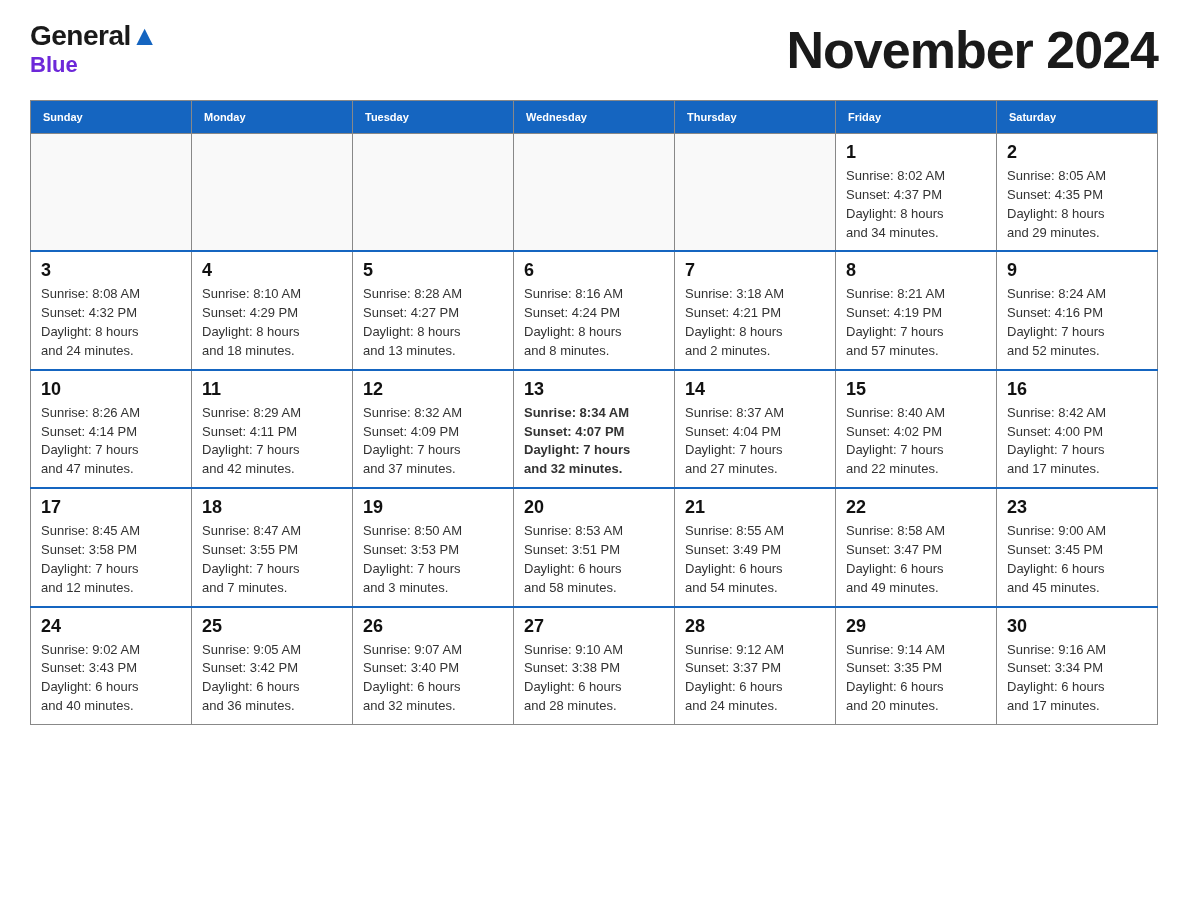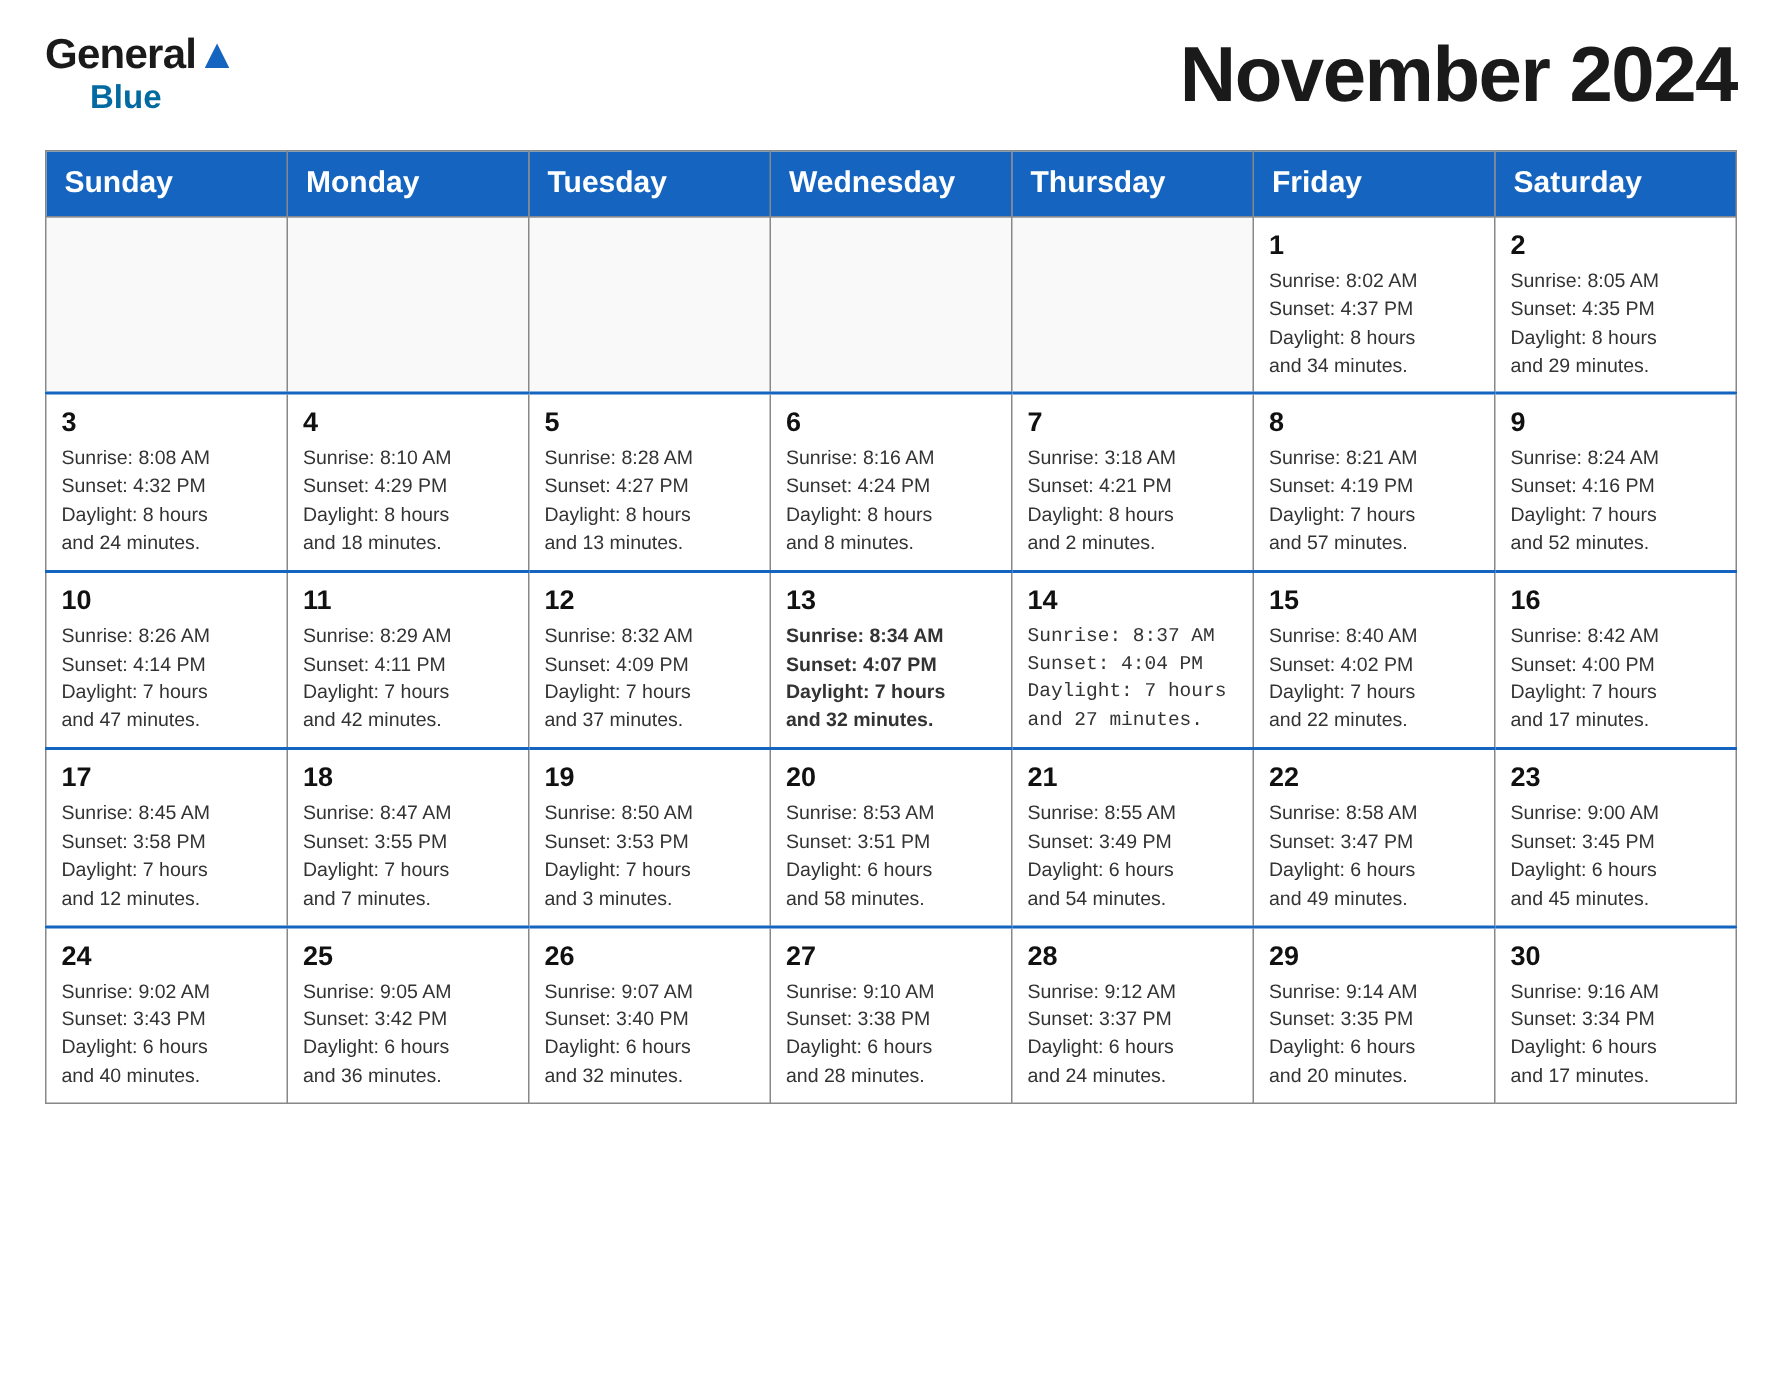--- a/index.html
+++ b/index.html
@@ -25,22 +25,21 @@
       font-weight: bold;
       color: #1a1a1a;
       letter-spacing: -0.5px;
     }
     .logo-general span {
       color: #1565c0;
     }
     .logo-blue {
       font-size: 22px;
       font-weight: bold;
-      color: #0369a1;
-      margin-left: 30px;
+      color: #6d28d9;
     }
     .title-section {
       text-align: center;
       margin-left: 42px;
     }
     .month-title {
       font-size: 52px;
       font-weight: bold;
       color: #1a1a1a;
       letter-spacing: -1px;
@@ -52,21 +51,21 @@
     }
     .calendar {
       width: 100%;
       border-collapse: collapse;
       border: 1px solid #888;
     }
     .calendar th {
       background-color: #1565c0;
       color: #fff;
       padding: 10px 12px;
-      font-size: 20px;
+      font-size: 11px;
       font-weight: bold;
       text-align: left;
       border: 1px solid #888;
     }
     .calendar td {
       width: 14.28%;
       vertical-align: top;
       padding: 8px 10px;
       border: 1px solid #888;
       min-height: 110px;
@@ -216,21 +215,21 @@
         </td>
         <td>
           <div class="day-number">13</div>
           <div class="day-info" style="white-space: pre-line; font-weight: bold;">Sunrise: 8:34 AM
 Sunset: 4:07 PM
 Daylight: 7 hours
 and 32 minutes.</div>
         </td>
         <td>
           <div class="day-number">14</div>
-          <div class="day-info" style="white-space: pre-line; font-family: Liberation Mono, monospace;">Sunrise: 8:37 AM
+          <div class="day-info" style="white-space: pre-line;">Sunrise: 8:37 AM
 Sunset: 4:04 PM
 Daylight: 7 hours
 and 27 minutes.</div>
         </td>
         <td>
           <div class="day-number">15</div>
           <div class="day-info" style="white-space: pre-line;">Sunrise: 8:40 AM
 Sunset: 4:02 PM
 Daylight: 7 hours
 and 22 minutes.</div>

